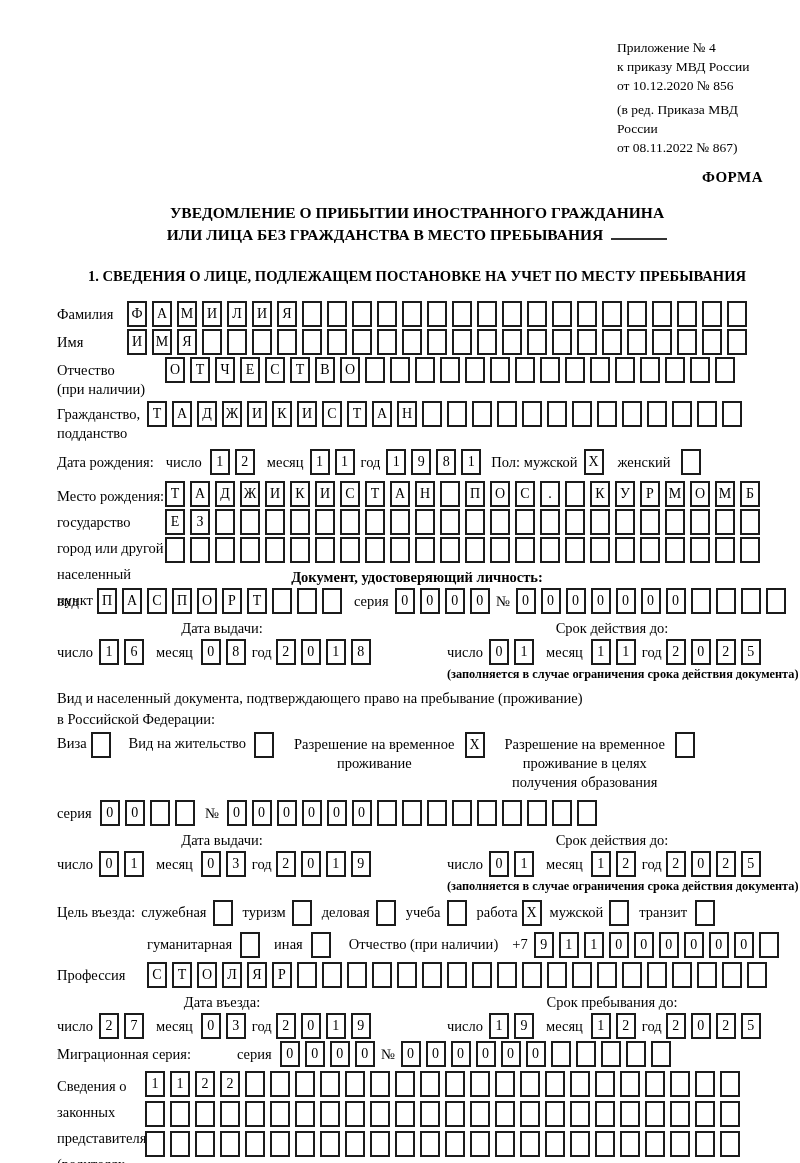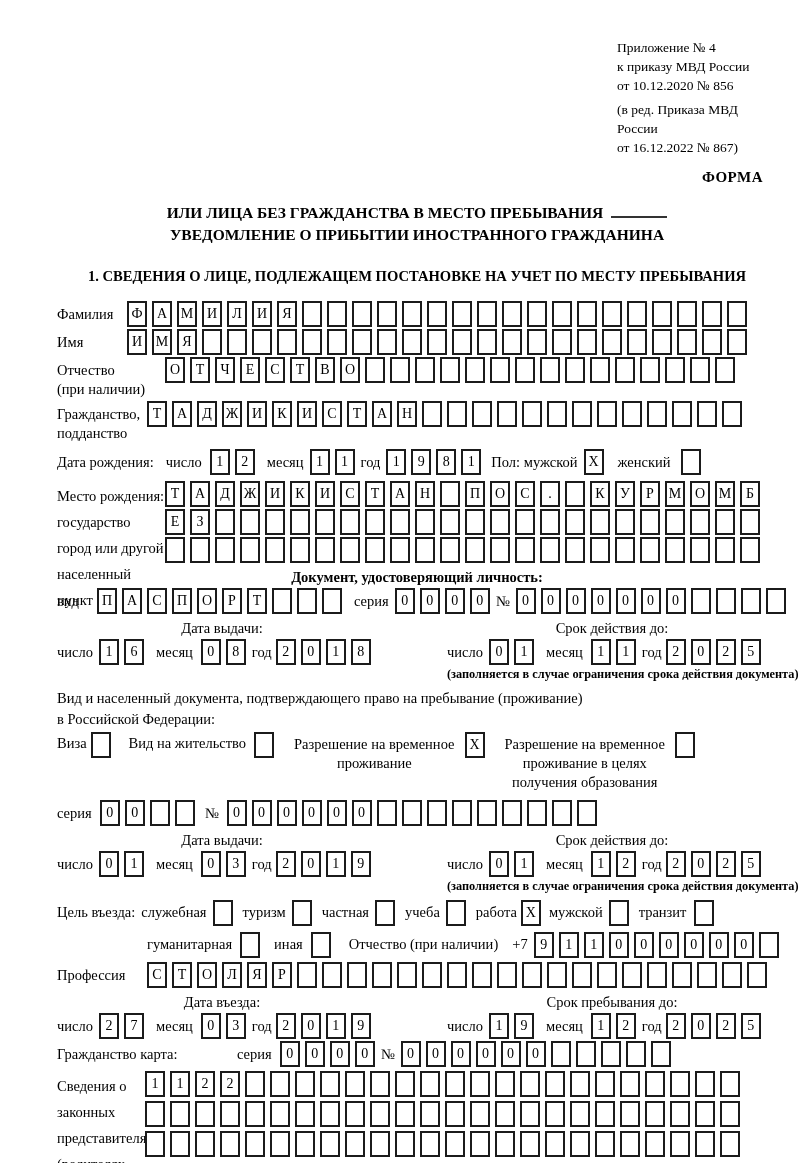--- a/index.html
+++ b/index.html
@@ -63,28 +63,28 @@
 <body>
 
 <div class="page">
 
   <div class="appendix">
     <div>Приложение № 4</div>
     <div>к приказу МВД России</div>
     <div>от 10.12.2020 № 856</div>
     <div class="amend">
       <div>(в ред. Приказа МВД России</div>
-      <div>от 16.12.2022 № 867)</div>
+      <div>от 08.11.2022 № 867)</div>
     </div>
   </div>
   <div class="forma">ФОРМА</div>
 
   <div class="title">
+    <div>УВЕДОМЛЕНИЕ О ПРИБЫТИИ ИНОСТРАННОГО ГРАЖДАНИНА</div>
     <div><span>ИЛИ ЛИЦА БЕЗ ГРАЖДАНСТВА В МЕСТО ПРЕБЫВАНИЯ</span><span class="blank"></span></div>
-    <div>УВЕДОМЛЕНИЕ О ПРИБЫТИИ ИНОСТРАННОГО ГРАЖДАНИНА</div>
   </div>
 
   <div class="sec1">1. СВЕДЕНИЯ О ЛИЦЕ, ПОДЛЕЖАЩЕМ ПОСТАНОВКЕ НА УЧЕТ ПО МЕСТУ ПРЕБЫВАНИЯ</div>
 
   <div class="row">
     <span class="lbl w70">Фамилия</span>
     <span class="cells">
         <span class="cell">Ф</span>
         <span class="cell">А</span>
         <span class="cell">М</span>
@@ -524,21 +524,21 @@
   <div class="purpose-row">
     <span class="plbl">Цель въезда:</span>
     <span class="plbl ml6">служебная</span>
     <span class="cells ml6">
         <span class="cell"></span>
       </span>
     <span class="plbl ml10">туризм</span>
     <span class="cells ml6">
         <span class="cell"></span>
       </span>
-    <span class="plbl ml10">частная</span>
+    <span class="plbl ml10">деловая</span>
     <span class="cells ml6">
         <span class="cell"></span>
       </span>
     <span class="plbl ml10">учеба</span>
     <span class="cells ml6">
         <span class="cell"></span>
       </span>
     <span class="plbl ml10">работа</span>
     <span class="cells ml4">
         <span class="cell">X</span>
@@ -650,21 +650,21 @@
             <span class="cell">2</span>
             <span class="cell">0</span>
             <span class="cell">2</span>
             <span class="cell">5</span>
           </span>
       </div>
     </div>
   </div>
 
   <div class="row mt2">
-    <span class="lbl" style="width:150px;">Гражданство карта:</span>
+    <span class="lbl" style="width:150px;">Миграционная серия:</span>
     <span class="lbl ml30">серия</span>
     <span class="cells ml8">
         <span class="cell">0</span>
         <span class="cell">0</span>
         <span class="cell">0</span>
         <span class="cell">0</span>
       </span>
     <span class="lbl ml6">№</span>
     <span class="cells ml6">
         <span class="cell">0</span>

